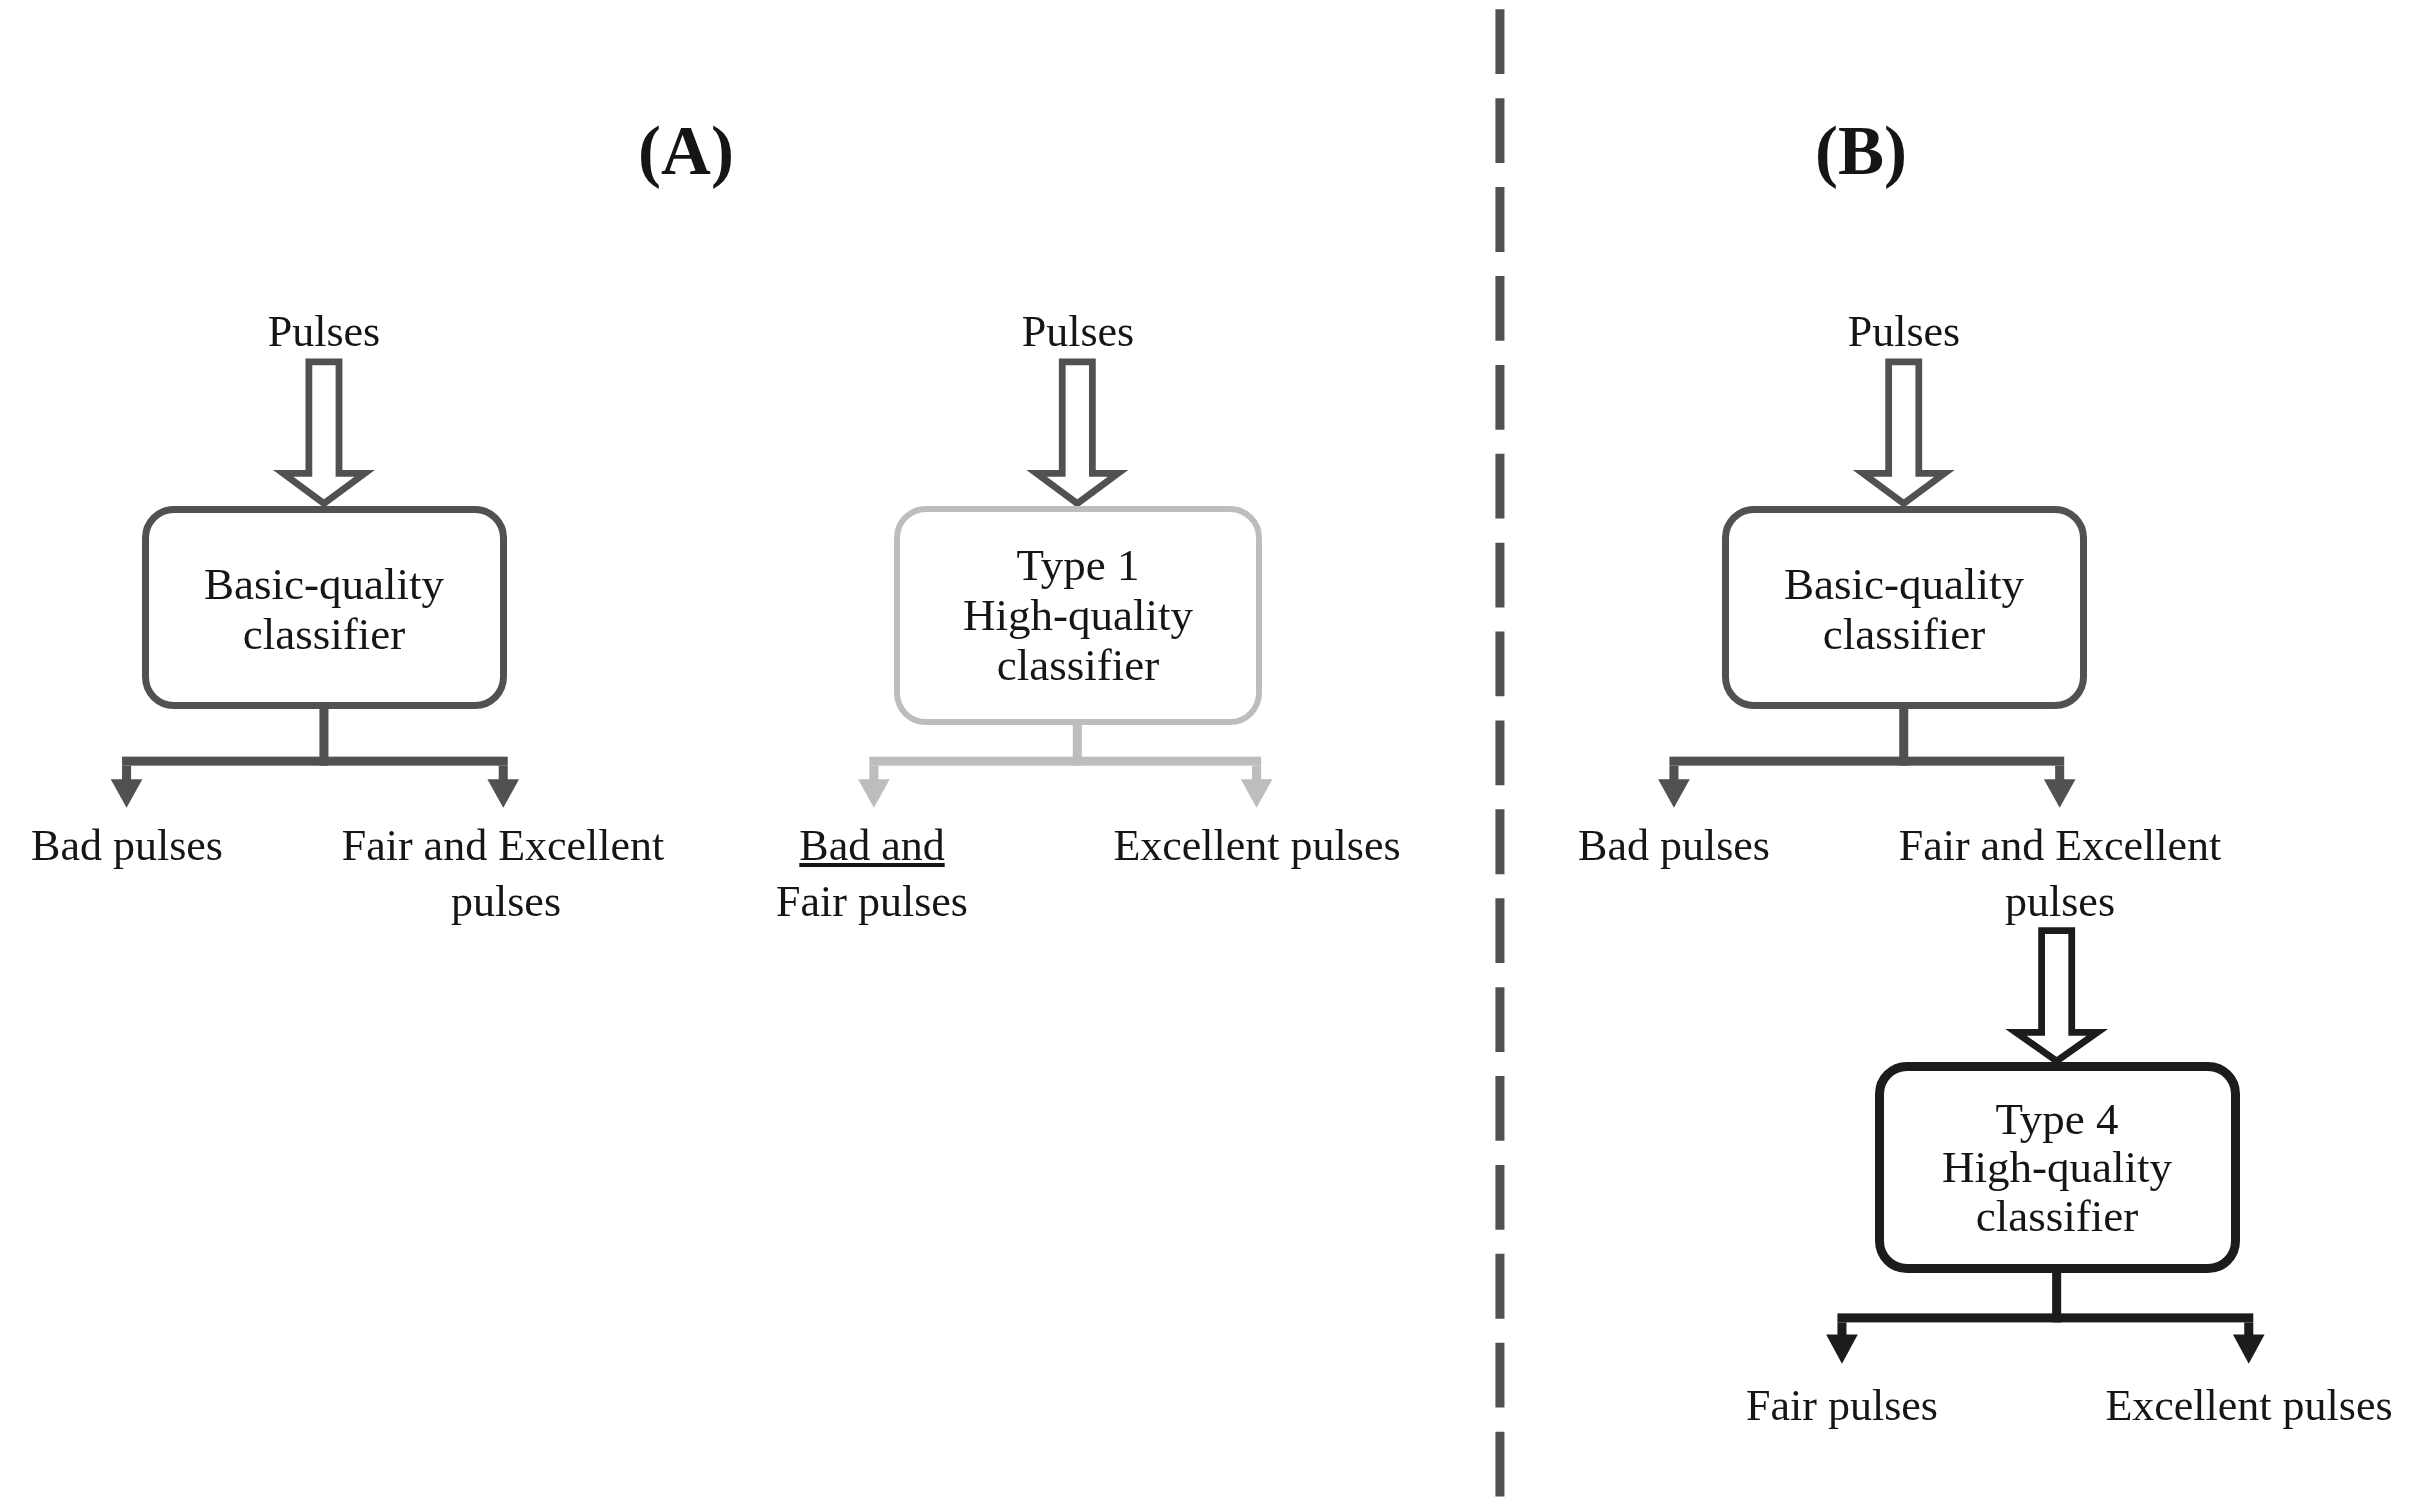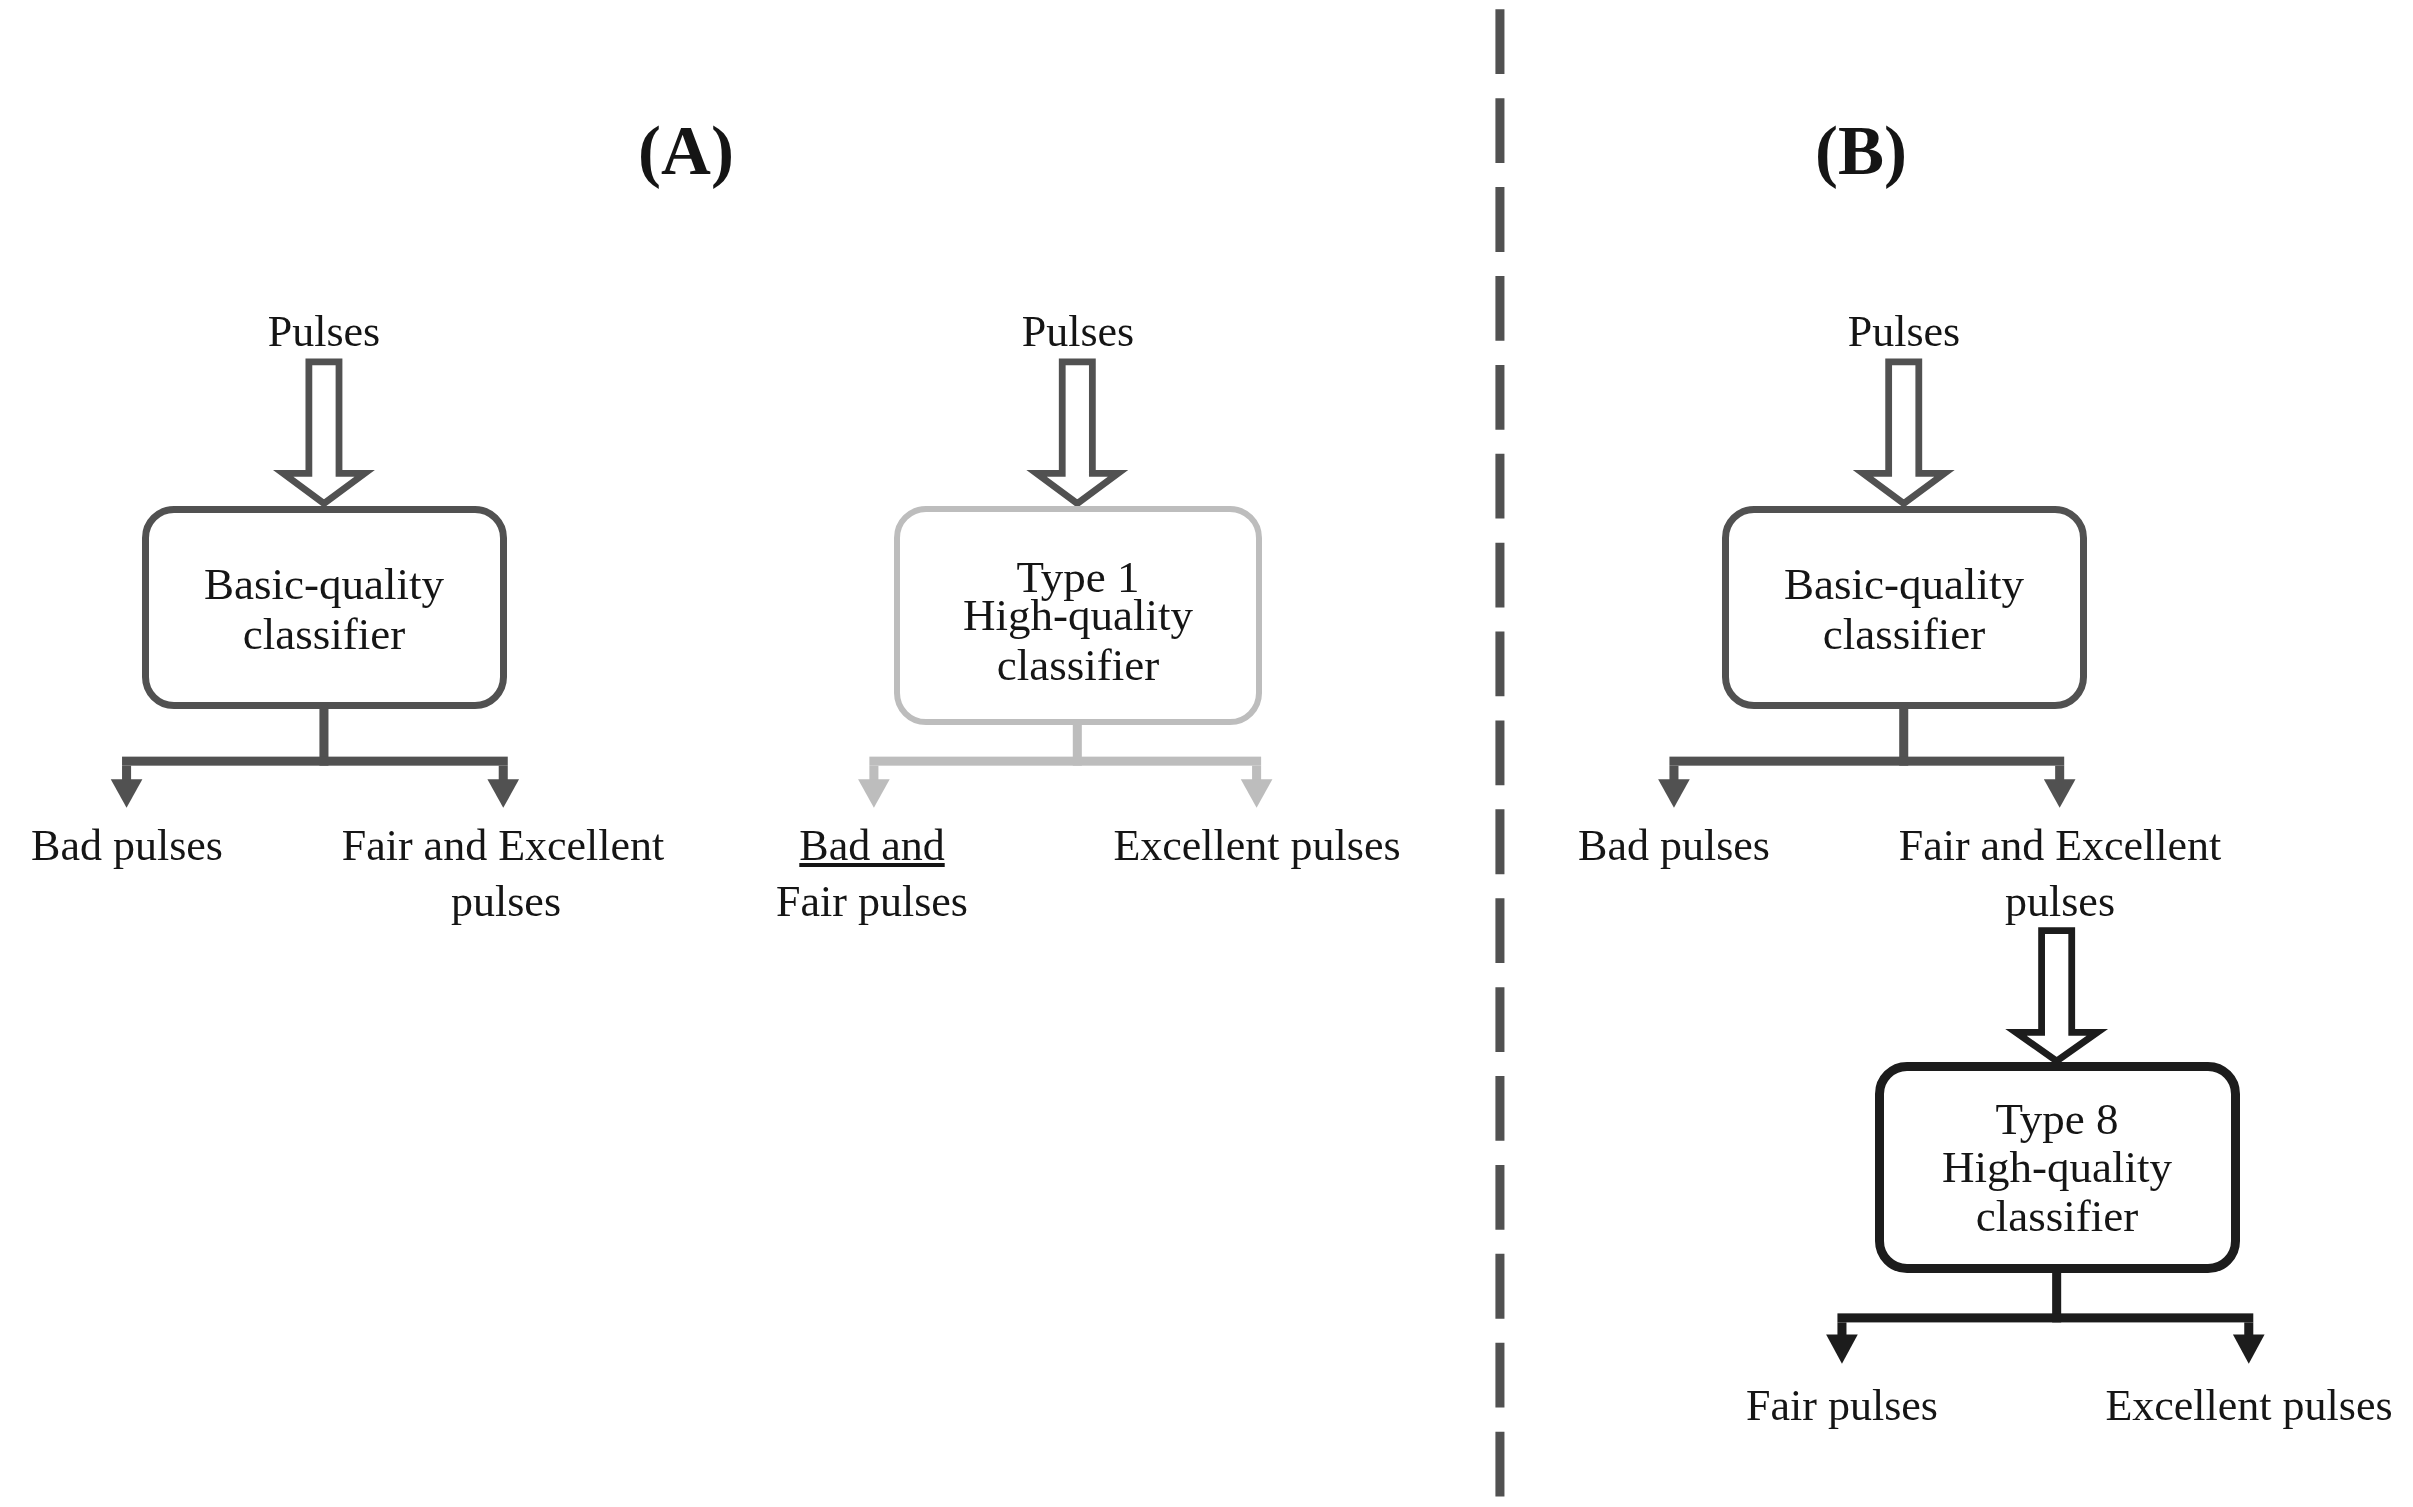--- a/index.html
+++ b/index.html
@@ -85,36 +85,36 @@
   <div class="abs ctr node-label" style="left:324px; top:306px;">Pulses</div>
   <div class="box dark" style="left:142px; top:506px; width:365px; height:203px;"></div>
   <div class="abs ctr box-line" style="left:324px; top:559px;">Basic-quality</div>
   <div class="abs ctr box-line" style="left:324px; top:609px;">classifier</div>
   <div class="abs ctr node-label" style="left:127px; top:820px;">Bad pulses</div>
   <div class="abs ctr node-label" style="left:503px; top:820px;">Fair and Excellent</div>
   <div class="abs ctr node-label" style="left:506px; top:876px;">pulses</div>
 
   <div class="abs ctr node-label" style="left:1078px; top:306px;">Pulses</div>
   <div class="box light" style="left:894px; top:506px; width:368px; height:219px;"></div>
-  <div class="abs ctr box-line" style="left:1078px; top:540px;margin-top:12px;">Type 1</div>
+  <div class="abs ctr box-line" style="left:1078px; top:540px;">Type 1</div>
   <div class="abs ctr box-line" style="left:1078px; top:590px;">High-quality</div>
   <div class="abs ctr box-line" style="left:1078px; top:640px;">classifier</div>
   <div class="abs ctr node-label" style="left:872px; top:820px;text-decoration:underline;">Bad and</div>
   <div class="abs ctr node-label" style="left:872px; top:876px;">Fair pulses</div>
   <div class="abs ctr node-label" style="left:1257px; top:820px;">Excellent pulses</div>
 
   <div class="abs ctr node-label" style="left:1904px; top:306px;">Pulses</div>
   <div class="box dark" style="left:1722px; top:506px; width:365px; height:203px;"></div>
   <div class="abs ctr box-line" style="left:1904px; top:559px;">Basic-quality</div>
   <div class="abs ctr box-line" style="left:1904px; top:609px;">classifier</div>
   <div class="abs ctr node-label" style="left:1674px; top:820px;">Bad pulses</div>
   <div class="abs ctr node-label" style="left:2060px; top:820px;">Fair and Excellent</div>
   <div class="abs ctr node-label" style="left:2060px; top:876px;">pulses</div>
 
   <div class="box black" style="left:1875px; top:1062px; width:365px; height:211px;"></div>
-  <div class="abs ctr box-line" style="left:2057px; top:1094px;">Type 8</div>
+  <div class="abs ctr box-line" style="left:2057px; top:1094px;">Type 4</div>
   <div class="abs ctr box-line" style="left:2057px; top:1142px;">High-quality</div>
   <div class="abs ctr box-line" style="left:2057px; top:1191px;">classifier</div>
   <div class="abs ctr node-label" style="left:1842px; top:1380px;">Fair pulses</div>
   <div class="abs ctr node-label" style="left:2249px; top:1380px;">Excellent pulses</div>
 
 </div>
 
 
 </body></html>

